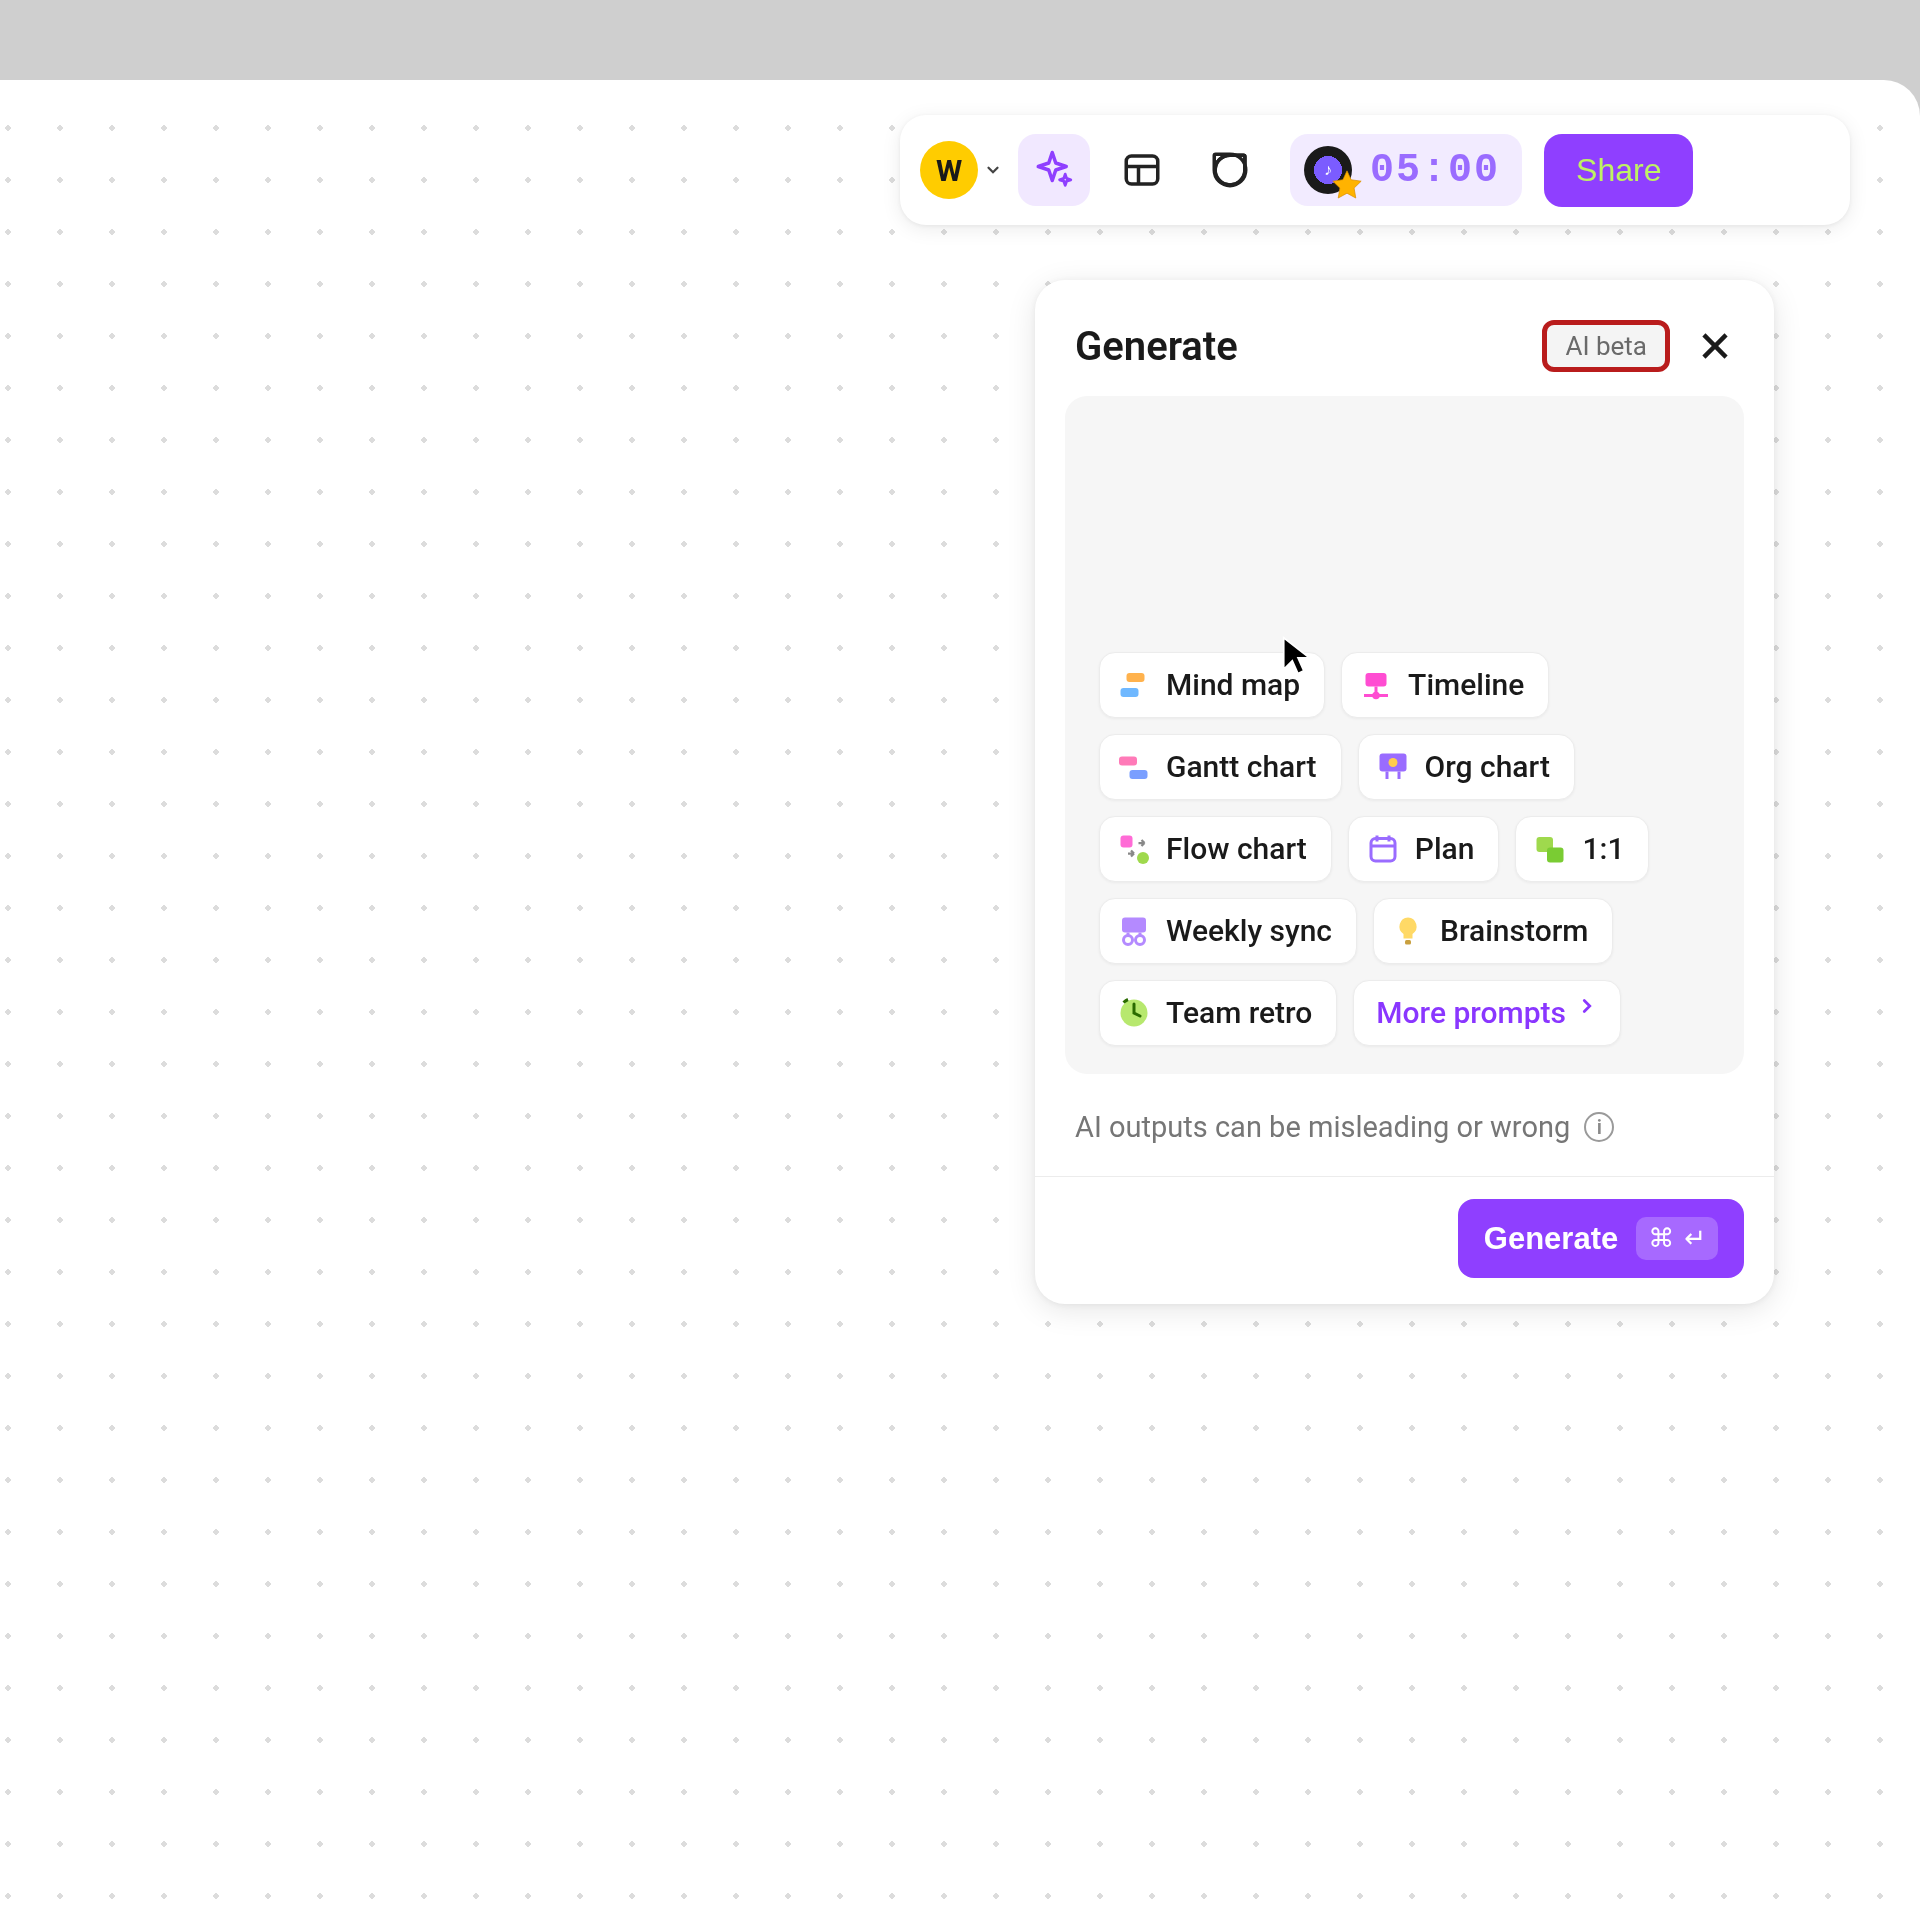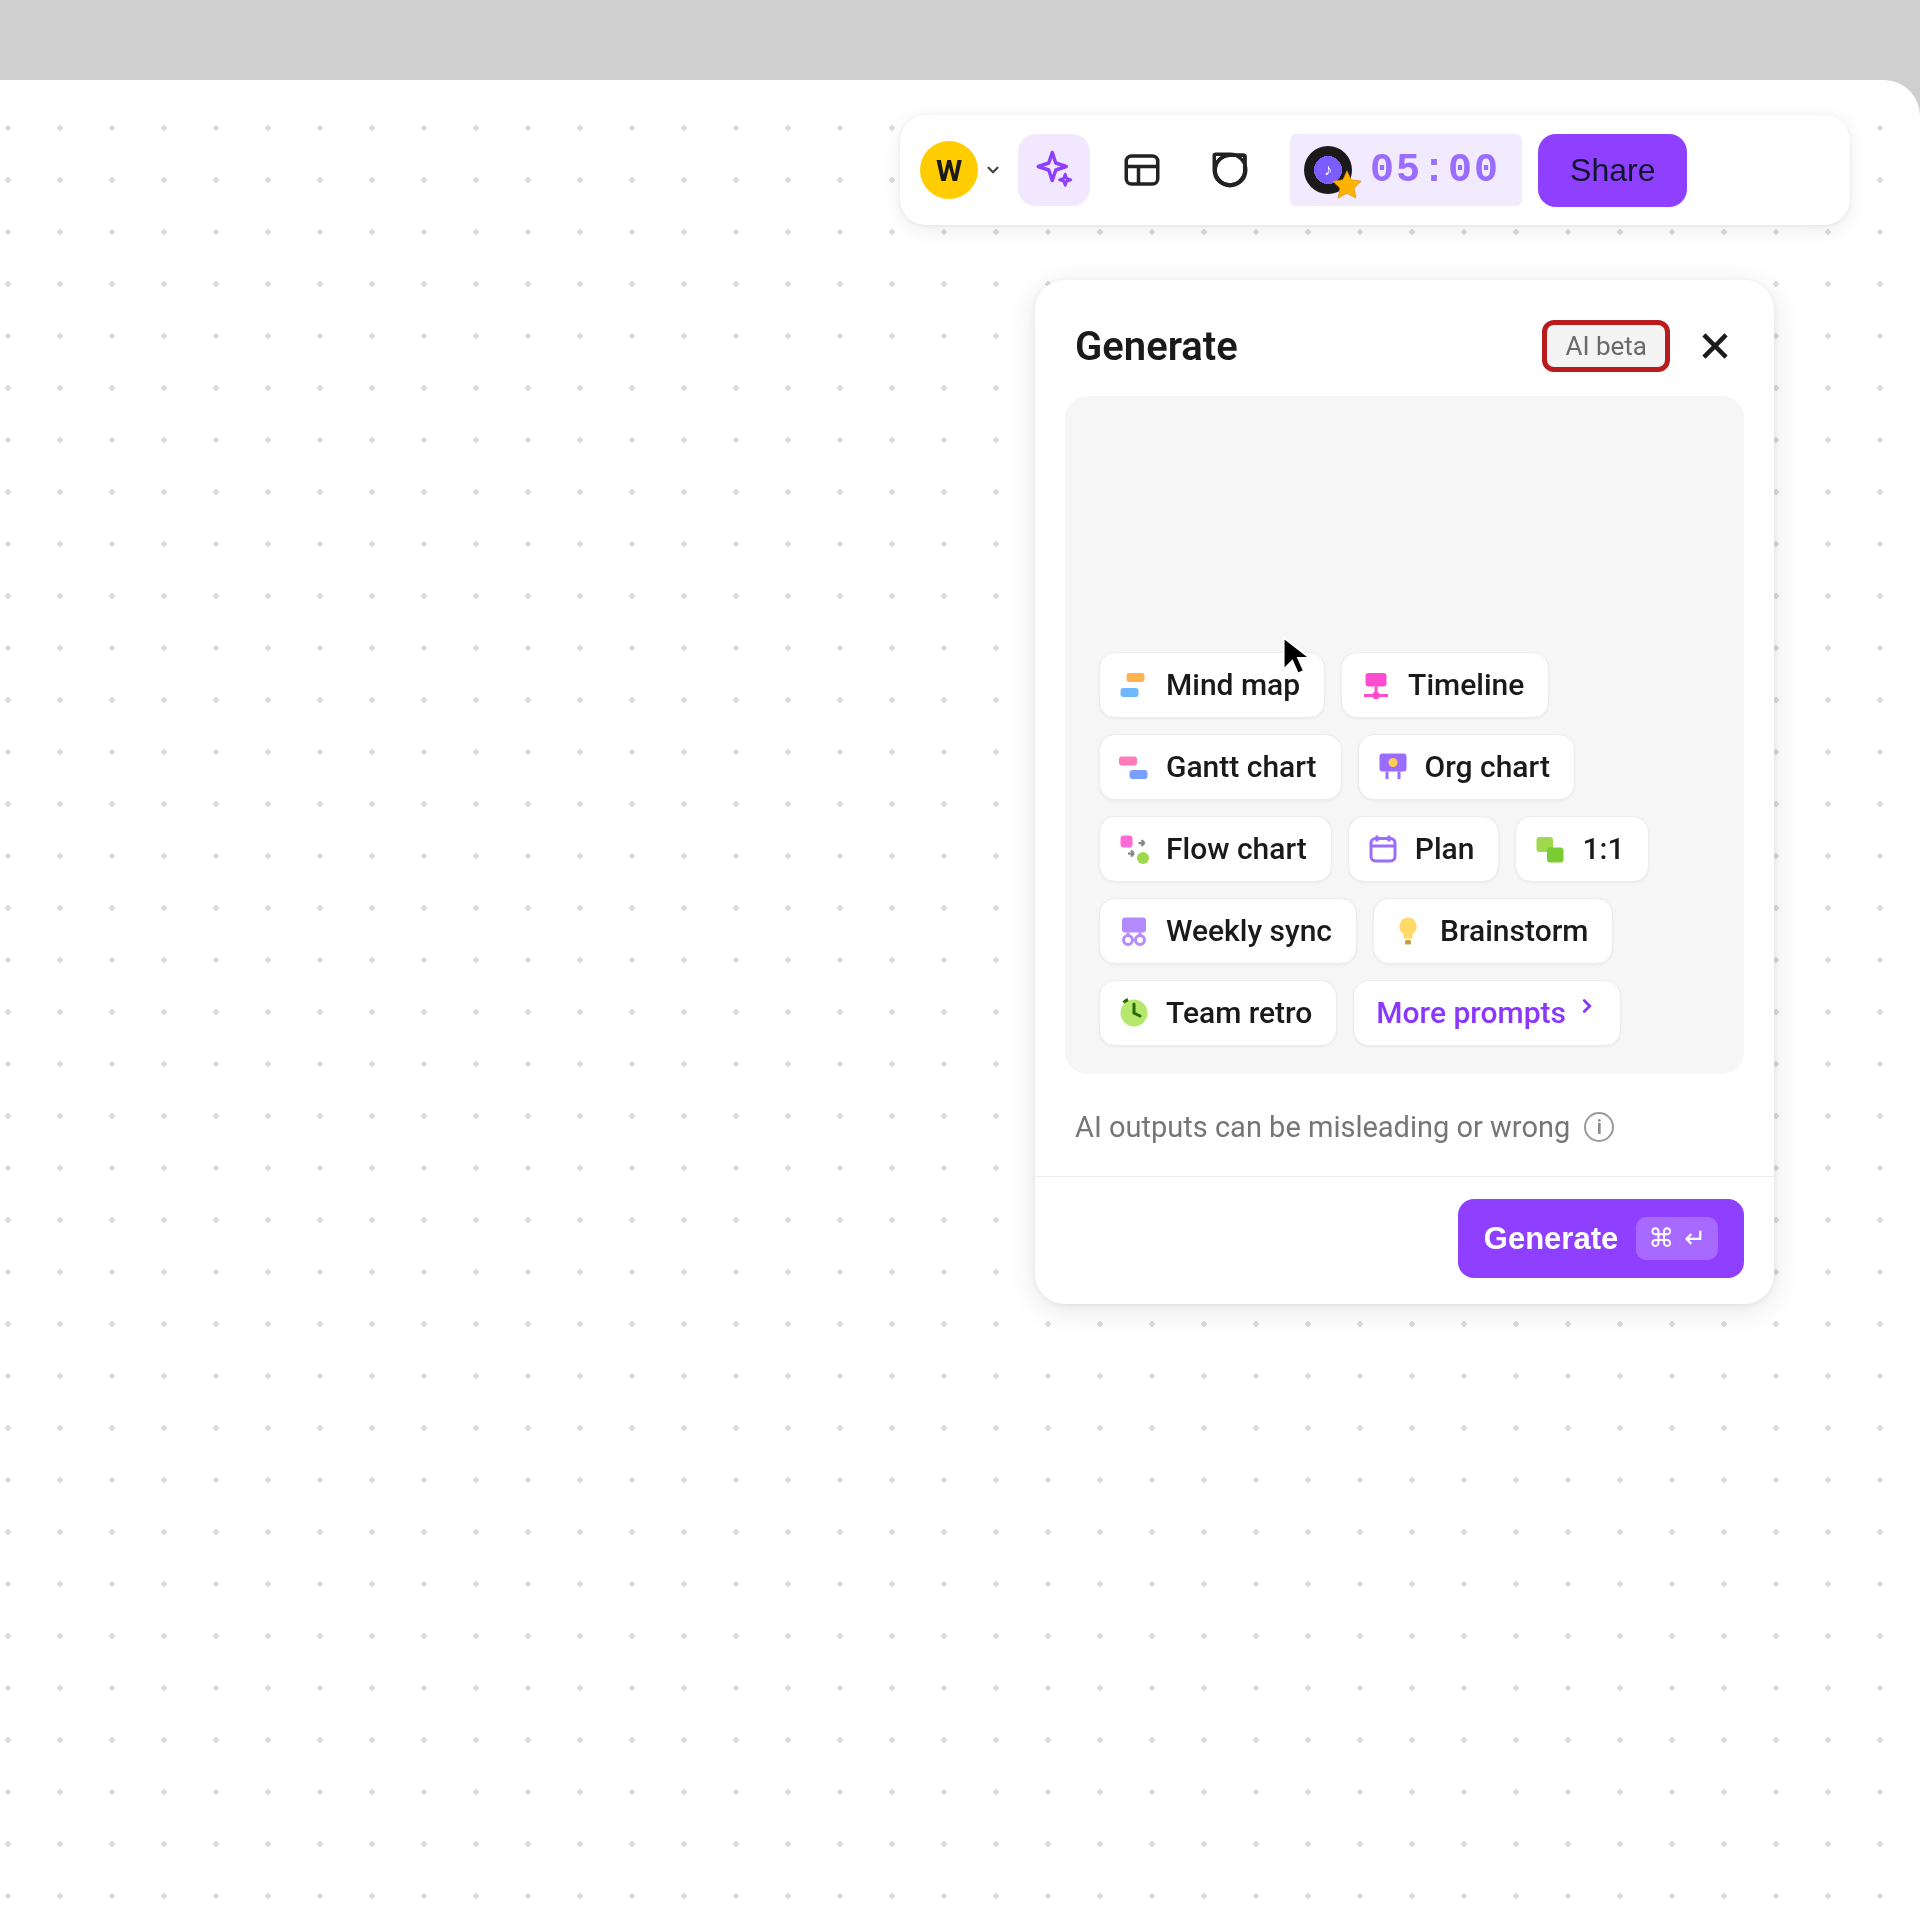--- a/index.html
+++ b/index.html
@@ -59,21 +59,21 @@
     border-radius: 18px;
     display: flex; align-items: center; justify-content: center;
     background: transparent;
   }
   .tool-btn.active { background: #f1e8ff; }
   .tool-btn svg { width: 42px; height: 42px; }
 
   .timer-pill {
     display: flex; align-items: center;
     background: #f2ebff;
-    border-radius: 6px;
+    border-radius: 18px;
     padding: 8px 22px 8px 10px;
     gap: 14px;
     margin-left: 8px;
   }
   .timer-icon-wrap {
     position: relative; width: 56px; height: 56px;
     display: flex; align-items: center; justify-content: center;
   }
   .vinyl {
     width: 48px; height: 48px; border-radius: 50%;
@@ -92,22 +92,23 @@
   .timer-text {
     font-family: "Courier New", monospace;
     font-size: 40px;
     font-weight: 600;
     color: #9a6cff;
     letter-spacing: 2px;
     font-variant-numeric: tabular-nums;
   }
 
   .share-btn {
+    margin-left: 6px;
     background: #8f3fff;
-    color: #0f172a;
+    color: #bef264;
     font-size: 32px;
     font-weight: 500;
     padding: 18px 32px;
     border-radius: 18px;
     border: none;
   }
 
   
   .panel {
     position: absolute;

